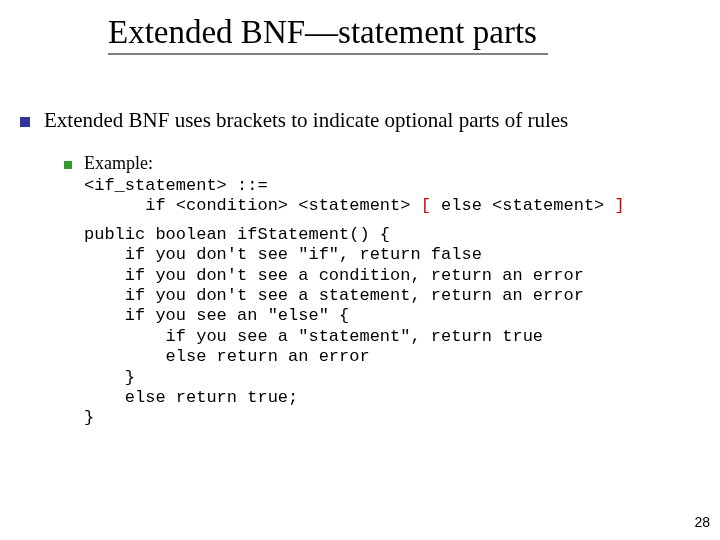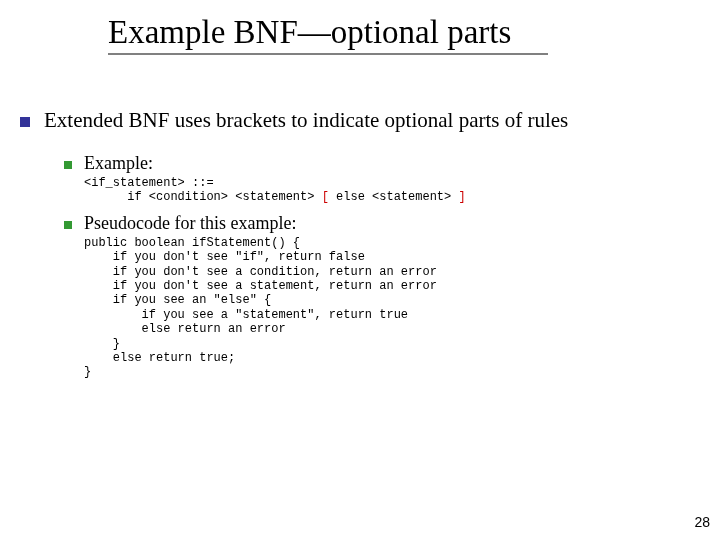--- a/index.html
+++ b/index.html
@@ -72,21 +72,21 @@
     background: #339933;
     margin-right: 12px;
     margin-top: 5px;
     flex-shrink: 0;
   }
   .lvl2-text {
     font-size: 18px;
   }
   .code {
     font-family: "Courier New", Courier, monospace;
-    font-size: 12px;
+    font-size: 17px;
     white-space: pre;
     line-height: 1.2;
     margin-left: 20px;
     margin-top: 2px;
     margin-bottom: 8px;
   }
   .red { color: #cc0000; }
   .page-num {
     position: absolute;
     right: 10px;
@@ -96,45 +96,41 @@
     color: #000;
     text-align: right;
   }
 </style>
 </head>
 <body>
 
 <div class="slide">
 
   <div class="title-wrap">
-    <div class="title">Example BNF—optional parts</div>
+    <div class="title">Extended BNF—statement parts</div>
     <div class="title-underline"></div>
   </div>
 
   <div class="body">
 
     <div class="row1">
       <div class="bullet1"></div>
       <div class="lvl1-text">Extended BNF uses brackets to indicate optional parts of rules</div>
     </div>
 
     <div class="sublist">
 
       <div class="row2">
         <div class="bullet2"></div>
         <div class="lvl2-text">Example:</div>
       </div>
 
       <div class="code"><span>&lt;if_statement&gt; ::=</span>
 <span>      if &lt;condition&gt; &lt;statement&gt; </span><span class="red">[</span><span> else &lt;statement&gt; </span><span class="red">]</span></div>
 
-      <div class="row2">
-        <div class="bullet2"></div>
-        <div class="lvl2-text">Pseudocode for this example:</div>
-      </div>
 
       <div class="code">public boolean ifStatement() {
     if you don't see "if", return false
     if you don't see a condition, return an error
     if you don't see a statement, return an error
     if you see an "else" {
         if you see a "statement", return true
         else return an error
     }
     else return true;

